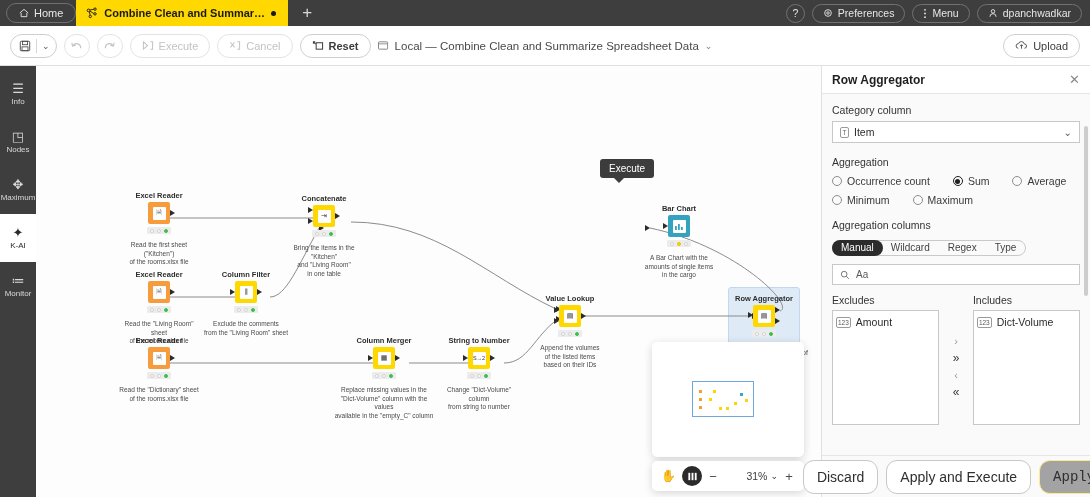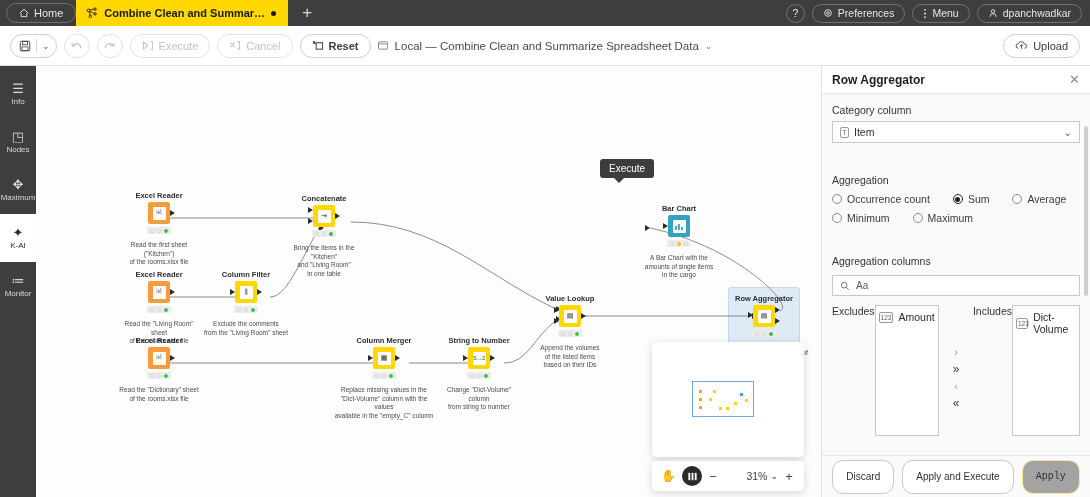--- a/index.html
+++ b/index.html
@@ -173,21 +173,21 @@
     display:flex; flex-direction:column;
   }
   .panel-head {
     height:28px; background:#fff; border-bottom:1px solid #e6e6e6;
     display:flex; align-items:center; padding:0 10px; flex:0 0 auto;
   }
   .panel-title { font-size:12px; font-weight:700; color:#1f1f1f; }
   .panel-close { margin-left:auto; font-size:13px; color:#8a8a8a; cursor:pointer; line-height:1; }
   .panel-body { flex:1 1 auto; padding:10px 10px 0 10px; overflow:hidden; position:relative; }
   .p-label { font-size:10.5px; color:#333; margin:0 0 5px; }
-  .p-label.mt { margin-top:31px; }
+  .p-label.mt { margin-top:13px; }
   .select {
     height:22px; background:#fff; border:1px solid #c8c8c8;
     display:flex; align-items:center; padding:0 7px; gap:5px;
     font-size:10.5px; color:#2b2b2b; cursor:pointer;
   }
   .type-chip {
     border:1px solid #9a9a9a; border-radius:2px; font-size:6.5px;
     padding:0 1px; color:#5a5a5a; line-height:9px; min-width:9px; text-align:center;
   }
   .chev { margin-left:auto; font-size:10px; color:#5a5a5a; }
@@ -207,37 +207,37 @@
     height:21px; background:#fff; border:1px solid #c8c8c8; margin-top:8px;
     display:flex; align-items:center; gap:6px; padding:0 7px;
   }
   .search input {
     border:0; outline:0; flex:1; font-size:10.5px; color:#2b2b2b;
     font-family:"Liberation Sans", sans-serif; background:transparent;
   }
   .search input::placeholder { color:#9b9b9b; }
   .aa { font-size:10px; color:#5a5a5a; cursor:pointer; }
   .lists { display:flex; gap:0; margin-top:9px; height:131px; }
-  .lcol { width:108px; display:flex; flex-direction:row; }
+  .lcol { width:108px; display:flex; flex-direction:column; }
   .lcap { font-size:10.5px; color:#333; margin-bottom:4px; }
   .lbox { flex:1; background:#fff; border:1px solid #c8c8c8; padding:5px 3px 0; }
   .litem { display:flex; align-items:center; gap:5px; font-size:10.5px; color:#2b2b2b; }
   .arrows {
     width:34px; display:flex; flex-direction:column; align-items:center;
     justify-content:center; gap:7px; padding-top:14px;
   }
   .arrow { font-size:11px; color:#9d9d9d; cursor:pointer; line-height:10px; }
   .arrow.strong { color:#3a3a3a; font-size:12px; }
   .panel-foot {
     height:42px; border-top:1px solid #e6e6e6; background:#fafafa;
     display:flex; align-items:center; justify-content:center; gap:8px; flex:0 0 auto;
   }
   .pbtn {
     height:18px; padding:16px 13px; border:1px solid #c8c8c8; border-radius:11px;
-    background:#fff; font-size:10px; color:#2f2f2f; cursor:pointer; white-space:nowrap;
+    background:#fff; font-size:14px; color:#2f2f2f; cursor:pointer; white-space:nowrap;
     display:flex; align-items:center;
   }
   .pbtn.primary { background:#a3a3a3; border-color:#ffe98a;font-family:Liberation Mono, monospace; }
   .pscroll {
     position:absolute; right:2px; top:32px; width:4px; height:170px;
     background:#cdcdcd; border-radius:2px;
   }
   svg.wires { position:absolute; left:0; top:0; width:785px; height:431px; pointer-events:none; }
 </style>
 </head>
@@ -658,20 +658,26 @@
           <span class="rc"></span>
           <span>Minimum</span>
         </label>
         <label class="radio">
           <span class="rc"></span>
           <span>Maximum</span>
         </label>
       </div>
 
       <div class="p-label mt">Aggregation columns</div>
+      <div class="segmented">
+        <span class="seg on">Manual</span>
+        <span class="seg">Wildcard</span>
+        <span class="seg">Regex</span>
+        <span class="seg">Type</span>
+      </div>
 
       <div class="search">
         <svg width="10" height="10" viewBox="0 0 12 12">
           <circle cx="5" cy="5" r="3.4" fill="none" stroke="#6a6a6a" stroke-width="1.1"></circle>
           <path d="M7.6 7.6 L10.6 10.6" stroke="#6a6a6a" stroke-width="1.1"></path>
         </svg>
         <span class="aa">Aa</span>
       </div>
 
       <div class="lists">

